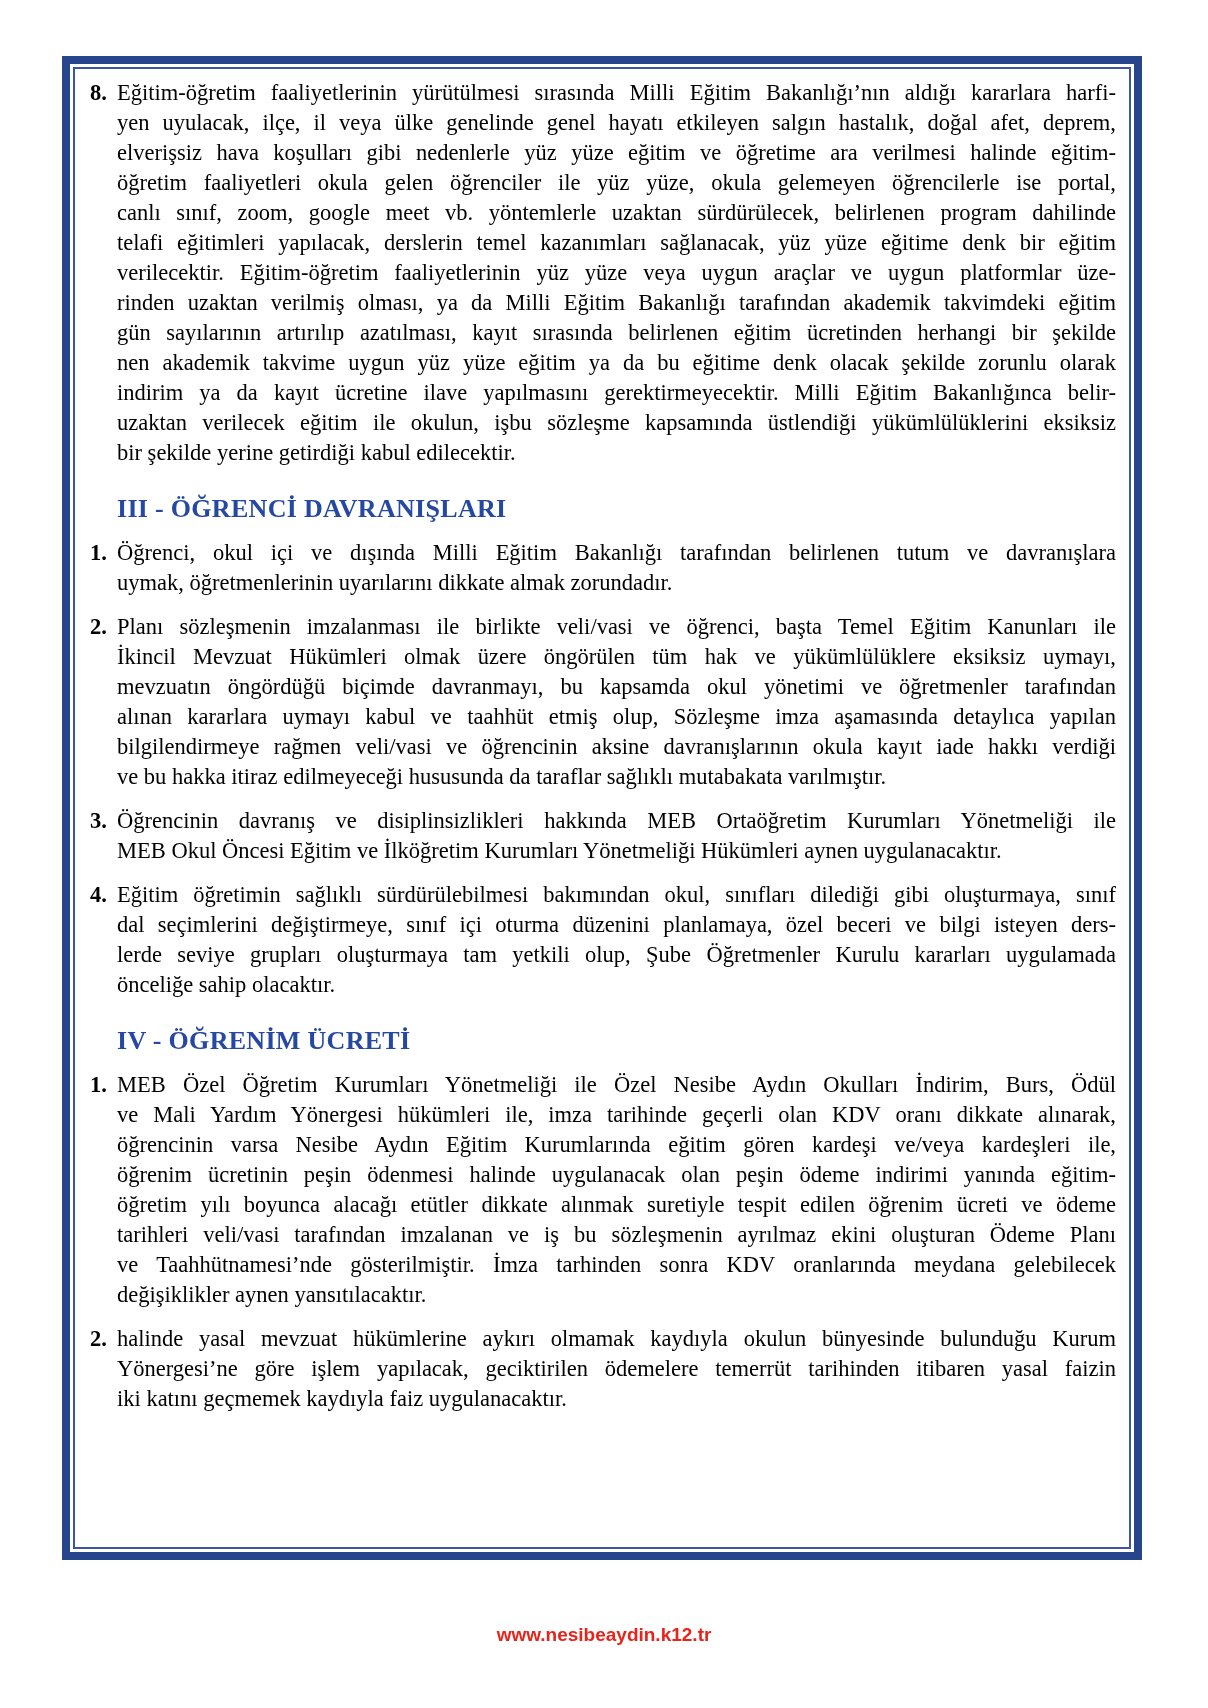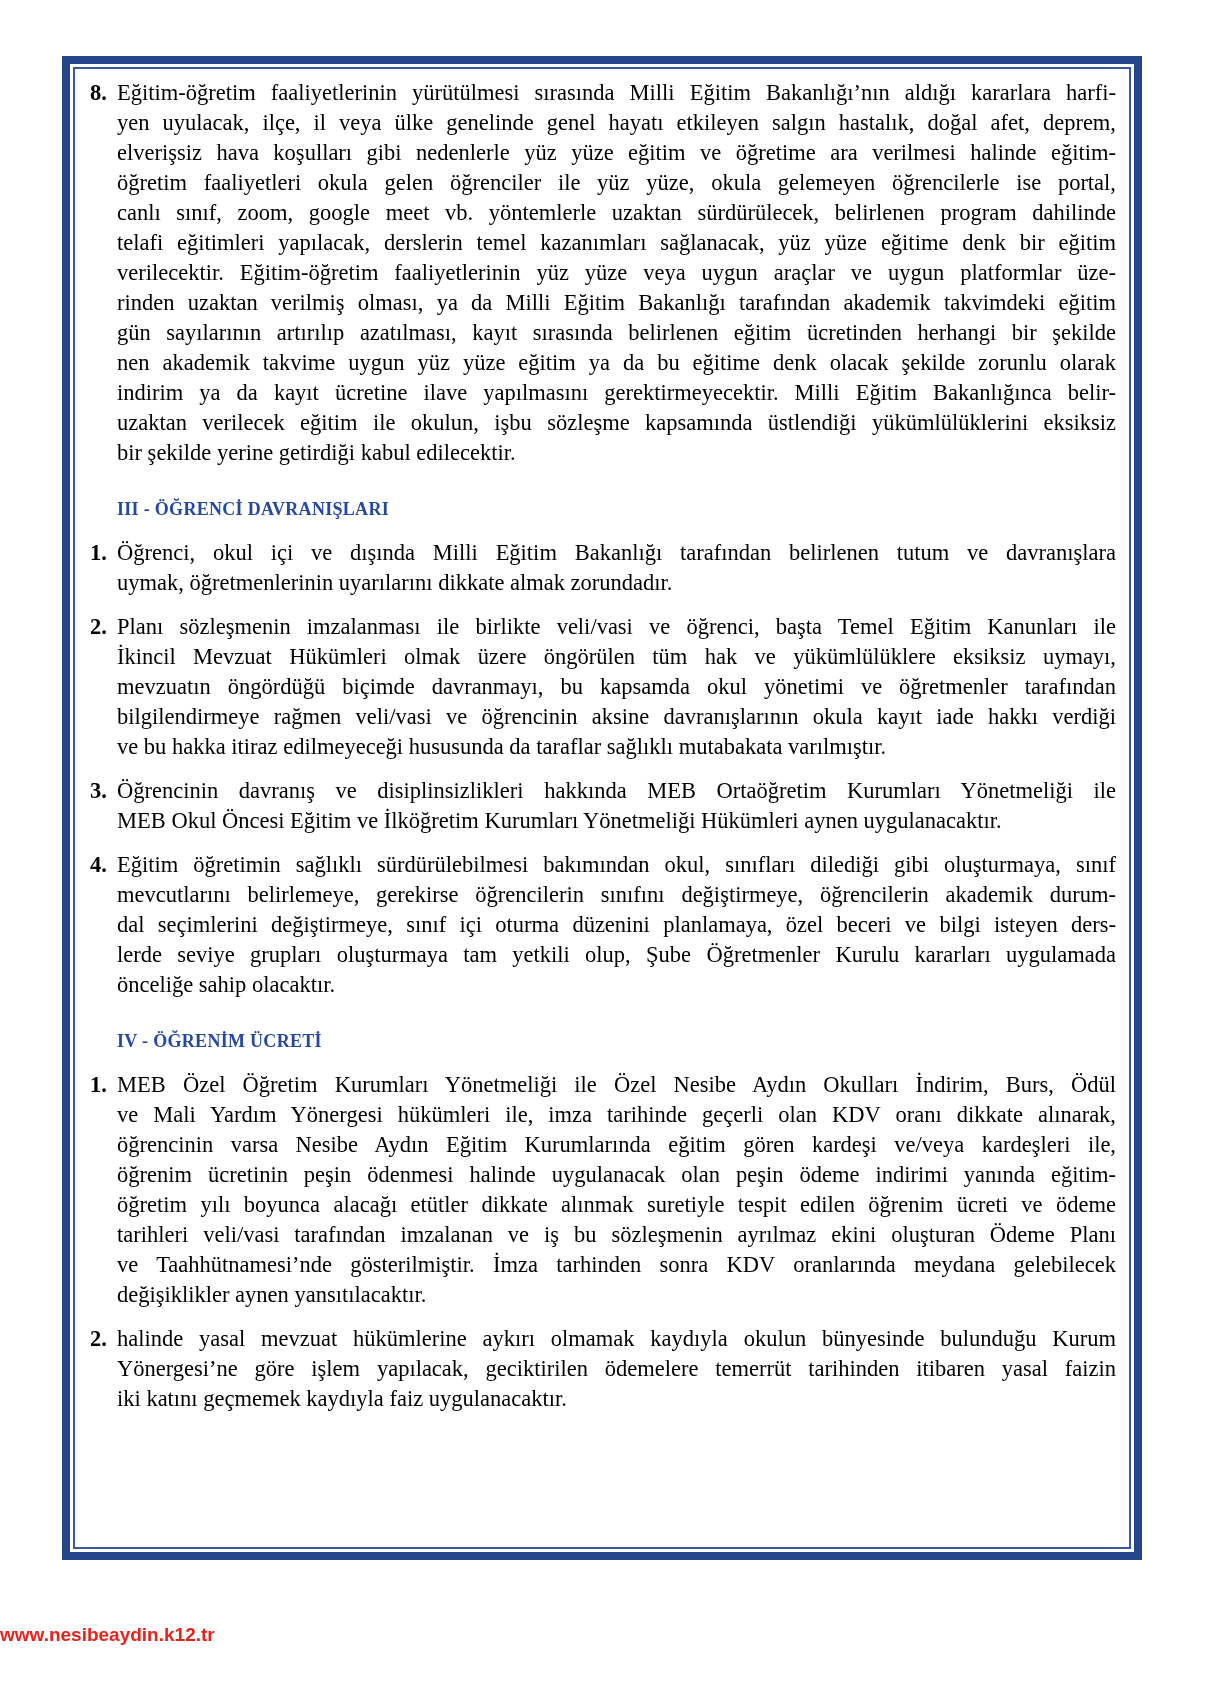--- a/index.html
+++ b/index.html
@@ -46,30 +46,31 @@
   .clause .body { flex: 1; min-width: 0; }
   .line {
     display: block;
     text-align: justify;
     text-align-last: justify;
     text-justify: inter-word;
   }
   .line.last { text-align-last: left; }
   .heading {
     margin: 26px 0 8px 27px;
-    font-size: 18px;
+    font-size: 26px;
     line-height: 30px;
     font-weight: bold;
     color: var(--c-heading);
     letter-spacing: 0.3px;
   }
   .footer {
     position: absolute;
     left: 0; right: 0;
     top: 1624px;
+    text-align: center;
     font-family: "Liberation Sans", sans-serif;
     font-weight: bold;
     font-size: 19px;
     color: var(--c-footer);
   }
 </style>
 </head>
 <body>
 
 <div class="frame">
@@ -103,38 +104,38 @@
           <span class="line last">uymak, öğretmenlerinin uyarılarını dikkate almak zorundadır.</span>
         </div>
     </div>
 
     <div class="clause">
       <span class="num">2.</span>
       <div class="body">
           <span class="line">Planı sözleşmenin imzalanması ile birlikte veli/vasi ve öğrenci, başta Temel Eğitim Kanunları ile</span>
           <span class="line">İkincil Mevzuat Hükümleri olmak üzere öngörülen tüm hak ve yükümlülüklere eksiksiz uymayı,</span>
           <span class="line">mevzuatın öngördüğü biçimde davranmayı, bu kapsamda okul yönetimi ve öğretmenler tarafından</span>
+          <span class="line">alınan kararlara uymayı kabul ve taahhüt etmiş olup, Sözleşme imza aşamasında detaylıca yapılan</span>
           <span class="line">bilgilendirmeye rağmen veli/vasi ve öğrencinin aksine davranışlarının okula kayıt iade hakkı verdiği</span>
           <span class="line last">ve bu hakka itiraz edilmeyeceği hususunda da taraflar sağlıklı mutabakata varılmıştır.</span>
         </div>
     </div>
 
     <div class="clause">
       <span class="num">3.</span>
       <div class="body">
           <span class="line">Öğrencinin davranış ve disiplinsizlikleri hakkında MEB Ortaöğretim Kurumları Yönetmeliği ile</span>
           <span class="line last">MEB Okul Öncesi Eğitim ve İlköğretim Kurumları Yönetmeliği Hükümleri aynen uygulanacaktır.</span>
         </div>
     </div>
 
     <div class="clause">
       <span class="num">4.</span>
       <div class="body">
           <span class="line">Eğitim öğretimin sağlıklı sürdürülebilmesi bakımından okul, sınıfları dilediği gibi oluşturmaya, sınıf</span>
-          <span class="line">mevcutlarını belirlemeye, gerekirse öğrencilerin sınıfını değiştirmeye, öğrencilerin akademik durum-</span>
           <span class="line">dal seçimlerini değiştirmeye, sınıf içi oturma düzenini planlamaya, özel beceri ve bilgi isteyen ders-</span>
           <span class="line">lerde seviye grupları oluşturmaya tam yetkili olup, Şube Öğretmenler Kurulu kararları uygulamada</span>
           <span class="line last">önceliğe sahip olacaktır.</span>
         </div>
     </div>
 
     <div class="heading">IV - ÖĞRENİM ÜCRETİ</div>
 
     <div class="clause">
       <span class="num">1.</span>

